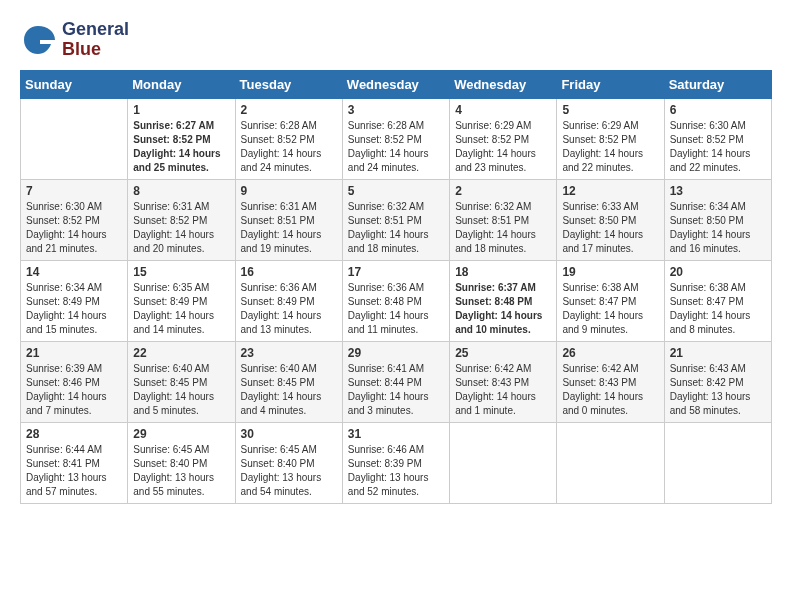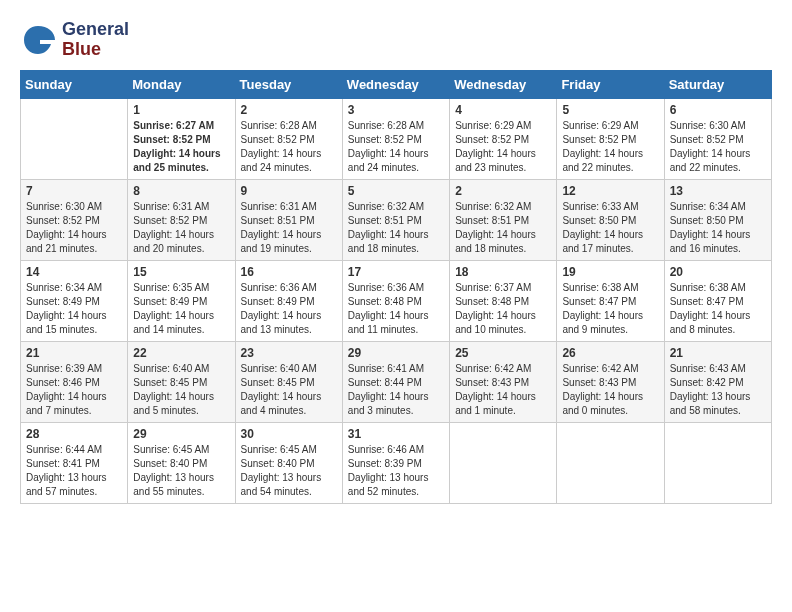--- a/index.html
+++ b/index.html
@@ -236,21 +236,21 @@
         </td>
         <td>
           <div class="day-number">17</div>
           <div class="day-info" style="white-space: pre-line;">Sunrise: 6:36 AM
 Sunset: 8:48 PM
 Daylight: 14 hours
 and 11 minutes.</div>
         </td>
         <td>
           <div class="day-number">18</div>
-          <div class="day-info" style="white-space: pre-line;">Sunrise: 6:37 AM
+          <div class="day-info" style="white-space: pre-line; font-weight: bold;">Sunrise: 6:37 AM
 Sunset: 8:48 PM
 Daylight: 14 hours
 and 10 minutes.</div>
         </td>
         <td>
           <div class="day-number">19</div>
           <div class="day-info" style="white-space: pre-line;">Sunrise: 6:38 AM
 Sunset: 8:47 PM
 Daylight: 14 hours
 and 9 minutes.</div>

